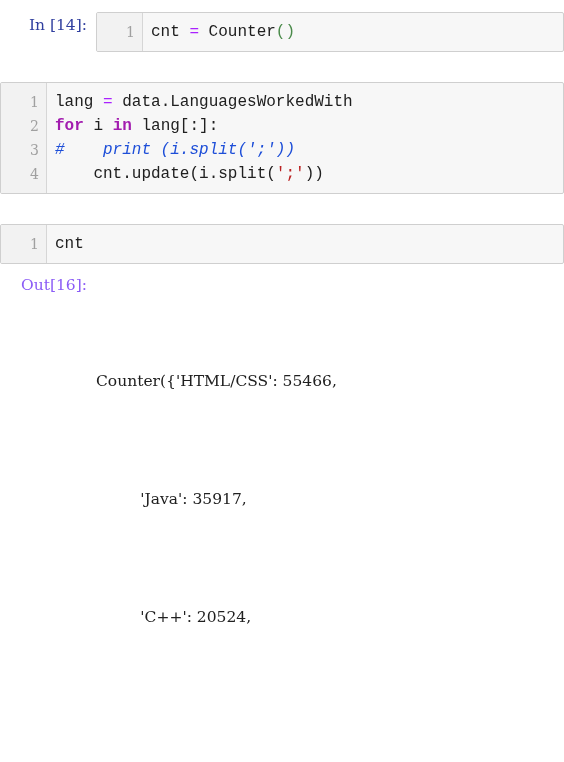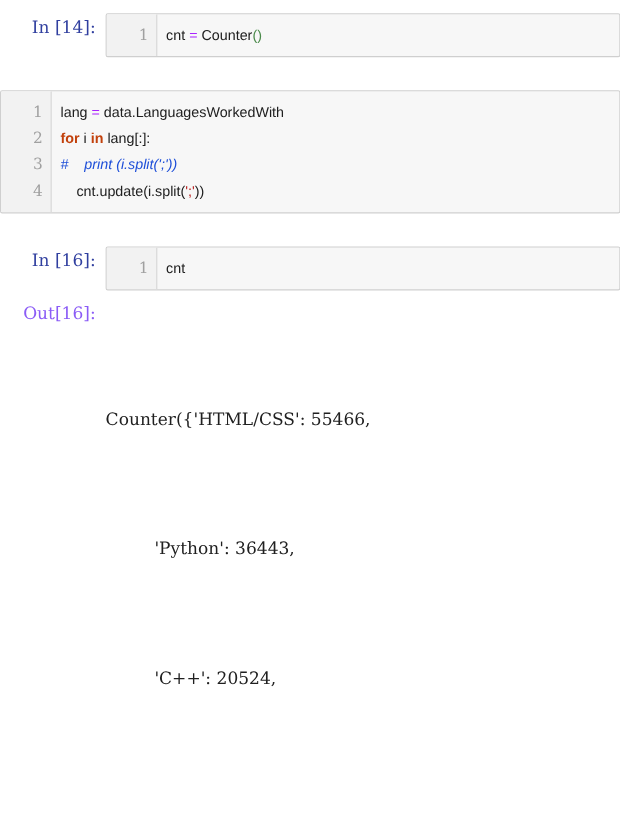--- a/index.html
+++ b/index.html
@@ -67,31 +67,31 @@
     color: #a0a0a0;
     font-family: "DejaVu Serif", serif;
     font-size: 14px;
     line-height: 24px;
     user-select: none;
   }
 
   .code {
     flex: 1 1 auto;
     padding: 7px 0 7px 8px;
-    font-family: Liberation Sans, sans-serif;
-    font-size: 13px;
+    font-family: Liberation Mono, monospace;
+    font-size: 16px;
     line-height: 24px;
     white-space: pre;
     color: #202020;
     overflow: hidden;
   }
 
   
   .tok-op      { color: #AA22FF; }
-  .tok-kw      { color: #c2410c; font-weight: bold; }
+  .tok-kw      { color: #a21caf; font-weight: bold; }
   .tok-str     { color: #BA2121; }
   .tok-cmt     { color: #1d4ed8; font-style: italic; }
   .tok-plain   { color: #202020; }
   .tok-paren   { color: #4a8a4a; }
 
   
   .output-area {
     flex: 1 1 auto;
     padding: 0;
     font-family: "DejaVu Serif", serif;
@@ -134,36 +134,35 @@
         <div>3</div>
         <div>4</div>
       </div>
       <div class="code"><div><span class="tok-plain">lang </span><span class="tok-op">=</span><span class="tok-plain"> data.LanguagesWorkedWith</span></div><div><span class="tok-kw">for</span><span class="tok-plain"> i </span><span class="tok-kw">in</span><span class="tok-plain"> lang[:]:</span></div><div><span class="tok-cmt">#    print (i.split(';'))</span></div><div><span class="tok-plain">    cnt.update(i.split(</span><span class="tok-str">';'</span><span class="tok-plain">))</span></div></div>
     </div>
   </div>
 
   <div class="vgap-a"></div>
 
   <div class="cell-row">
-    <div class="prompt prompt-in pad-top-7">In [16]:</div>
     <div class="input-area">
       <div class="gutter">
         <div>1</div>
       </div>
       <div class="code"><span class="tok-plain">cnt</span></div>
     </div>
   </div>
 
   <div class="vgap-c"></div>
 
   <div class="cell-row">
     <div class="prompt prompt-out">Out[16]:</div>
     <div class="output-area">
       <div class="out-line">Counter({'HTML/CSS': 55466,</div>
-      <div class="out-line">         'Python': 36443,</div>
+      <div class="out-line">         'Java': 35917,</div>
       <div class="out-line">         'C++': 20524,</div>
       
       
       
       
       
       
       
       
       

